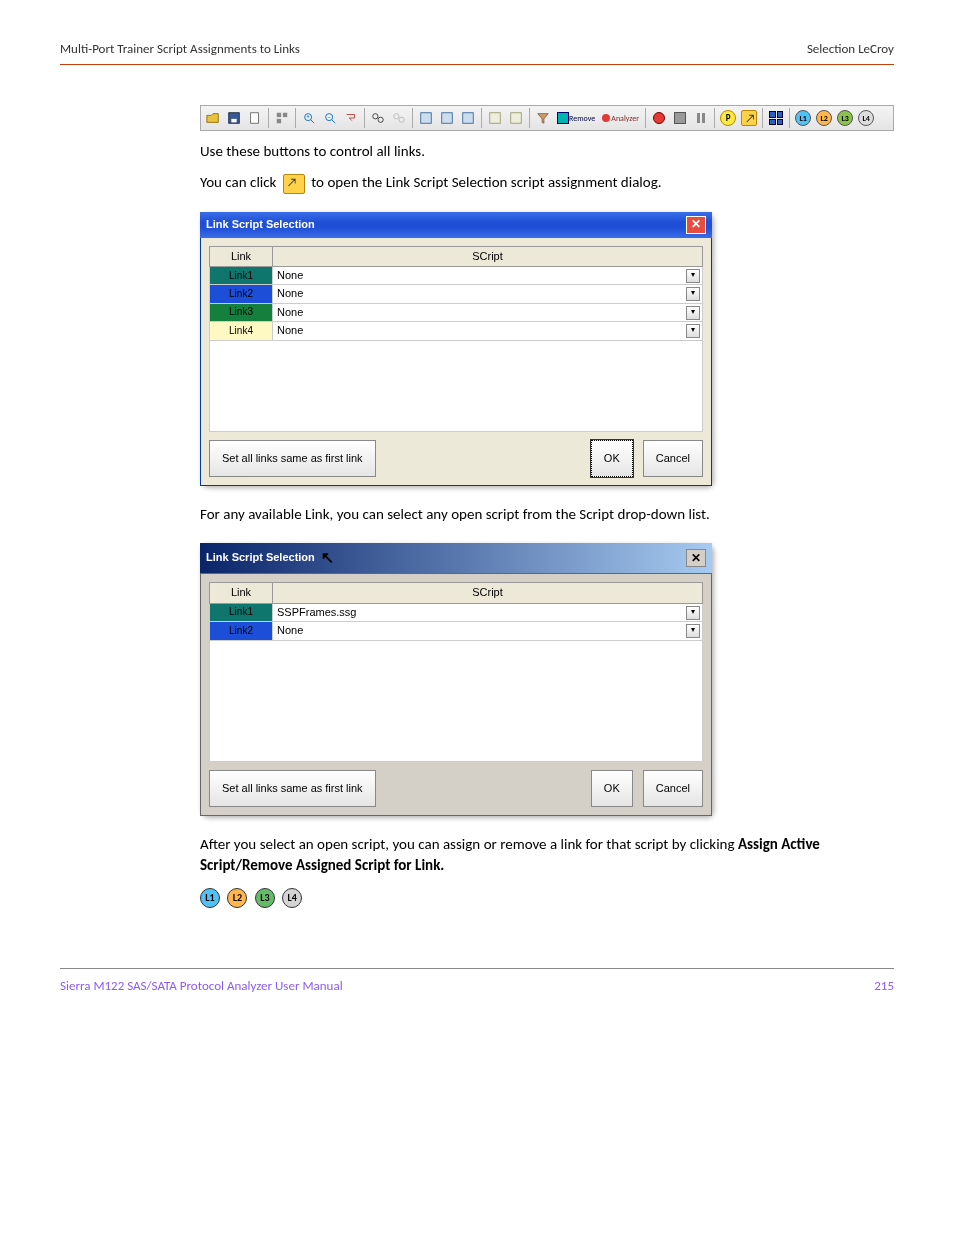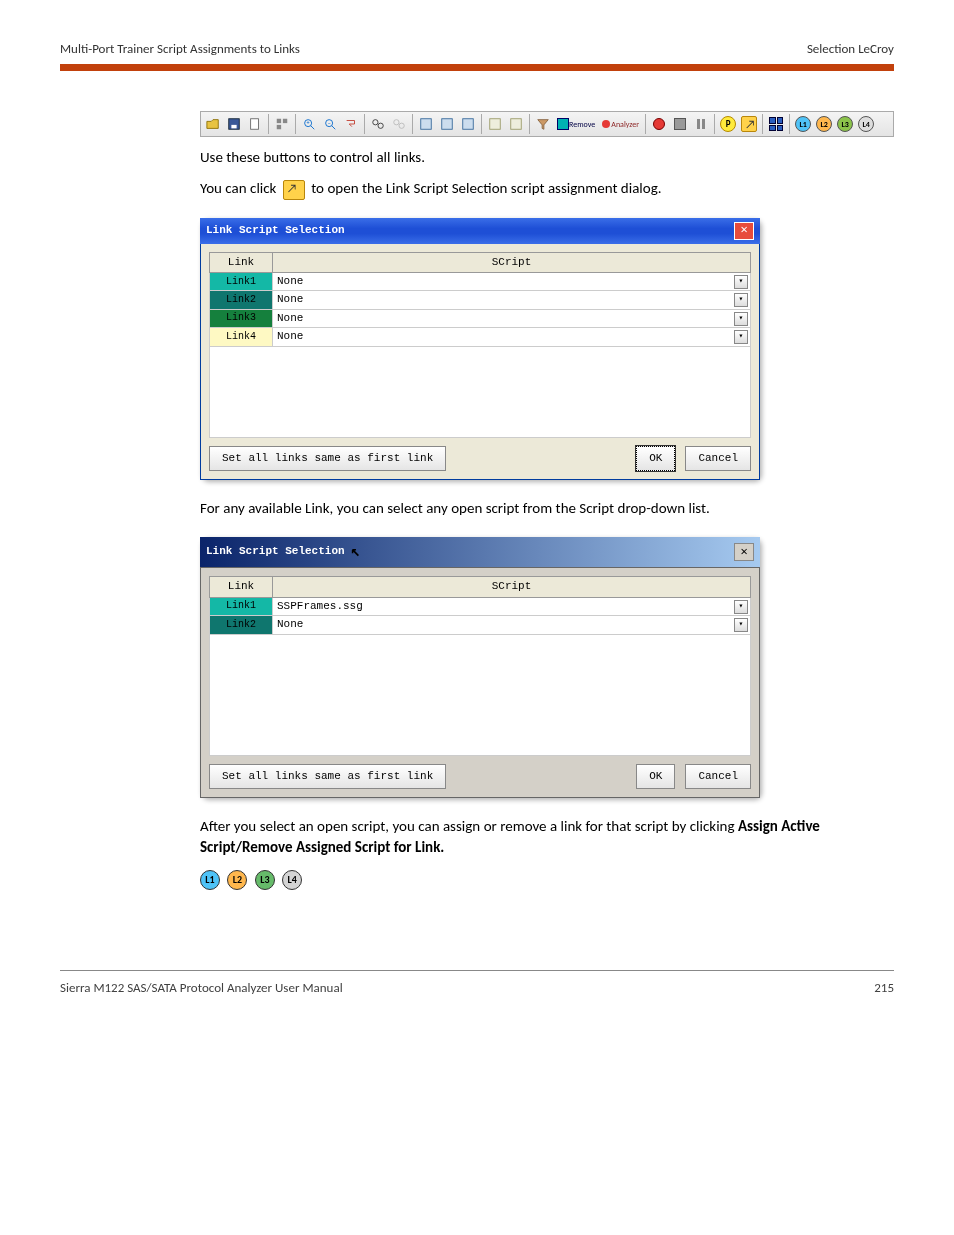--- a/index.html
+++ b/index.html
@@ -11,21 +11,21 @@
     padding: 40px 60px 30px 60px;
     width: 834px;
     line-height: 1.4;
   }
   .header-row {
     display: flex;
     justify-content: space-between;
     font-size: 13px;
     color: #333;
     padding-bottom: 6px;
-    border-bottom: 7px solid #c2410c;
+    border-bottom: 1px solid #c2410c;
     margin-bottom: 40px;
   }
   .content { margin-left: 140px; margin-right: 0; }
   p { margin: 10px 0; }
   .toolbar-strip {
     margin: 18px 0 10px 0;
     background: linear-gradient(#f4f4f4,#e4e4e4);
     border: 1px solid #aaa;
     height: 24px;
     display: flex;
@@ -38,60 +38,60 @@
   .sep { width:1px; height:20px; background:#aaa; margin:0 2px;}
   .tb svg{width:14px;height:14px;}
   .inline-icon {
     display:inline-block; vertical-align:middle; width:20px; height:18px;
     background:#ffd24a; border:1px solid #b8860b; border-radius:2px;
     position:relative; margin:0 3px;
   }
   .inline-icon::after{content:"↗"; position:absolute; left:3px; top:-1px; font-size:12px; color:#333;}
   
   .dlg {
-    width: 560px;
+    width: 512px;
     margin: 18px 0 18px 0;
     box-shadow: 2px 2px 5px rgba(0,0,0,.3);
-    font-family: Liberation Mono, monospace;
+    font-family: Liberation Sans, sans-serif;
     font-size: 11px;
     border-radius: 7px;
   }
   .dlg .titlebar {
     background: linear-gradient(#3a6ee8,#1e4fd6 40%,#1e4fd6 60%,#3a6ee8);
     color:#fff; font-weight:bold; padding:4px 6px;
     display:flex; justify-content:space-between; align-items:center;
   }
   .dlg .titlebar .x {
     width:18px;height:16px;background:#e74c3c;border:1px solid #fff;
     display:flex;align-items:center;justify-content:center;color:#fff;font-weight:bold;font-size:12px;
   }
   .dlg .body { background:#ece9d8; border:1px solid #003c9e; border-top:none; padding:8px;}
   .dlg table { width:100%; border-collapse:collapse; background:#fff;}
   .dlg th { background:#ece9d8; border:1px solid #999; font-weight:normal; padding:2px 6px; font-size:11px;}
   .dlg th:first-child{width:50px;}
   .dlg td { border:1px solid #ccc; padding:1px 4px; font-size:11px; position:relative;}
   .dlg td.linkcell { text-align:center; font-size:10px;}
-  .dlg .l1{background:#14b8a6;} .dlg .l2{background:#0f766e;} .dlg .l3{background:#15803d;} .dlg .l4{background:#fef9c3;}
+  .dlg .l1{background:#0f766e;} .dlg .l2{background:#1d4ed8;} .dlg .l3{background:#15803d;} .dlg .l4{background:#fef9c3;}
   .dlg td.val .dd{position:absolute;right:2px;top:2px;width:12px;height:12px;border:1px solid #888;background:linear-gradient(#fff,#ddd);font-size:8px;text-align:center;line-height:10px;}
   .dlg .spacer{height:90px;border:1px solid #ccc;border-top:none;background:#fff;}
   .dlg .btnrow{display:flex;align-items:center;margin-top:8px;gap:10px;}
-  .dlg .btn{background:linear-gradient(#fff,#e5e5e5);border:1px solid #888;padding:4px 12px;font-size:11px;}
+  .dlg .btn{background:linear-gradient(#fff,#e5e5e5);border:1px solid #888;padding:10px 12px;font-size:11px;}
   .dlg .btn.default{border:1px dotted #000; outline:1px solid #333;}
   .dlg .btnrow .push{flex:1;}
   .dlg.gray .titlebar{ background:linear-gradient(90deg,#0a246a,#a6caf0); }
   .dlg.gray .titlebar .x{ background:#d4d0c8;color:#000;border:1px solid #888;}
   .dlg.gray .body{ background:#d4d0c8; border:1px solid #666; }
   .dlg.gray .spacer{height:120px;}
   .cursor-arrow{font-size:16px;color:#000;margin-left:6px;}
   .badge-row { margin:6px 0 0 0; }
   .badge{display:inline-flex;align-items:center;justify-content:center;width:18px;height:18px;border-radius:50%;font-size:10px;font-weight:bold;color:#000;margin-right:4px;border:1px solid #333;}
   .badge.b1{background:#4fc3f7;} .badge.b2{background:#ffb74d;} .badge.b3{background:#66bb6a;} .badge.b4{background:#d4d4d4;}
   .footer-row{
-    position:relative; margin-top:80px; padding-top:8px; border-top:1px solid #888;
-    display:flex; justify-content:space-between; font-size:13px; color:#404040;
+    position:relative; margin-top:60px; padding-top:8px; border-top:1px solid #888;
+    display:flex; justify-content:space-between; font-size:13px; color:#8b5cf6;
   }
   strong{font-weight:bold;}
   
   .pill{border-radius:50%;width:14px;height:14px;font-size:8px;font-weight:bold;display:inline-flex;align-items:center;justify-content:center;border:1px solid #555;}
   .pill.p1{background:#4fc3f7;} .pill.p2{background:#ffb74d;} .pill.p3{background:#8bc34a;} .pill.p4{background:#ddd;}
   .yellow-circ{width:14px;height:14px;border-radius:50%;background:#ffeb3b;border:1px solid #b58900;display:inline-flex;align-items:center;justify-content:center;font-size:9px;font-weight:bold;}
   .ana{font-size:8px;color:#8a1f1f;display:inline-flex;align-items:center;gap:1px;}
   .ana .dot{width:8px;height:8px;border-radius:50%;background:#e53935;}
   .jam{font-size:8px;color:#004;} .jam .box{background:#00b3b3;border:1px solid #006;width:10px;height:10px;display:inline-block;}
   .rec{width:10px;height:10px;border-radius:50%;background:#e53935;border:1px solid #700;}

